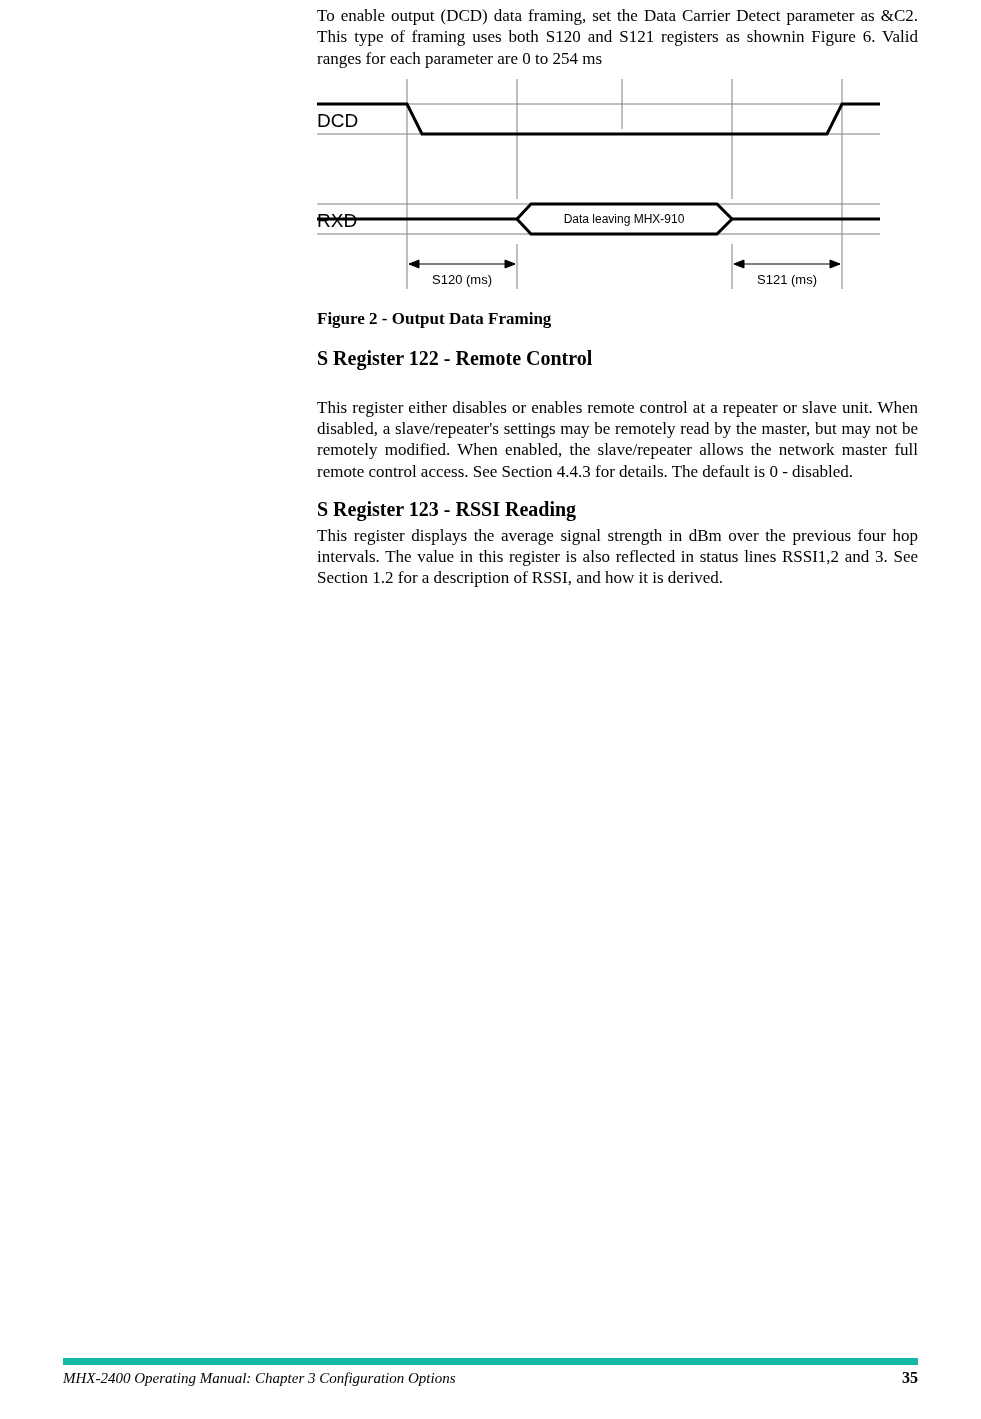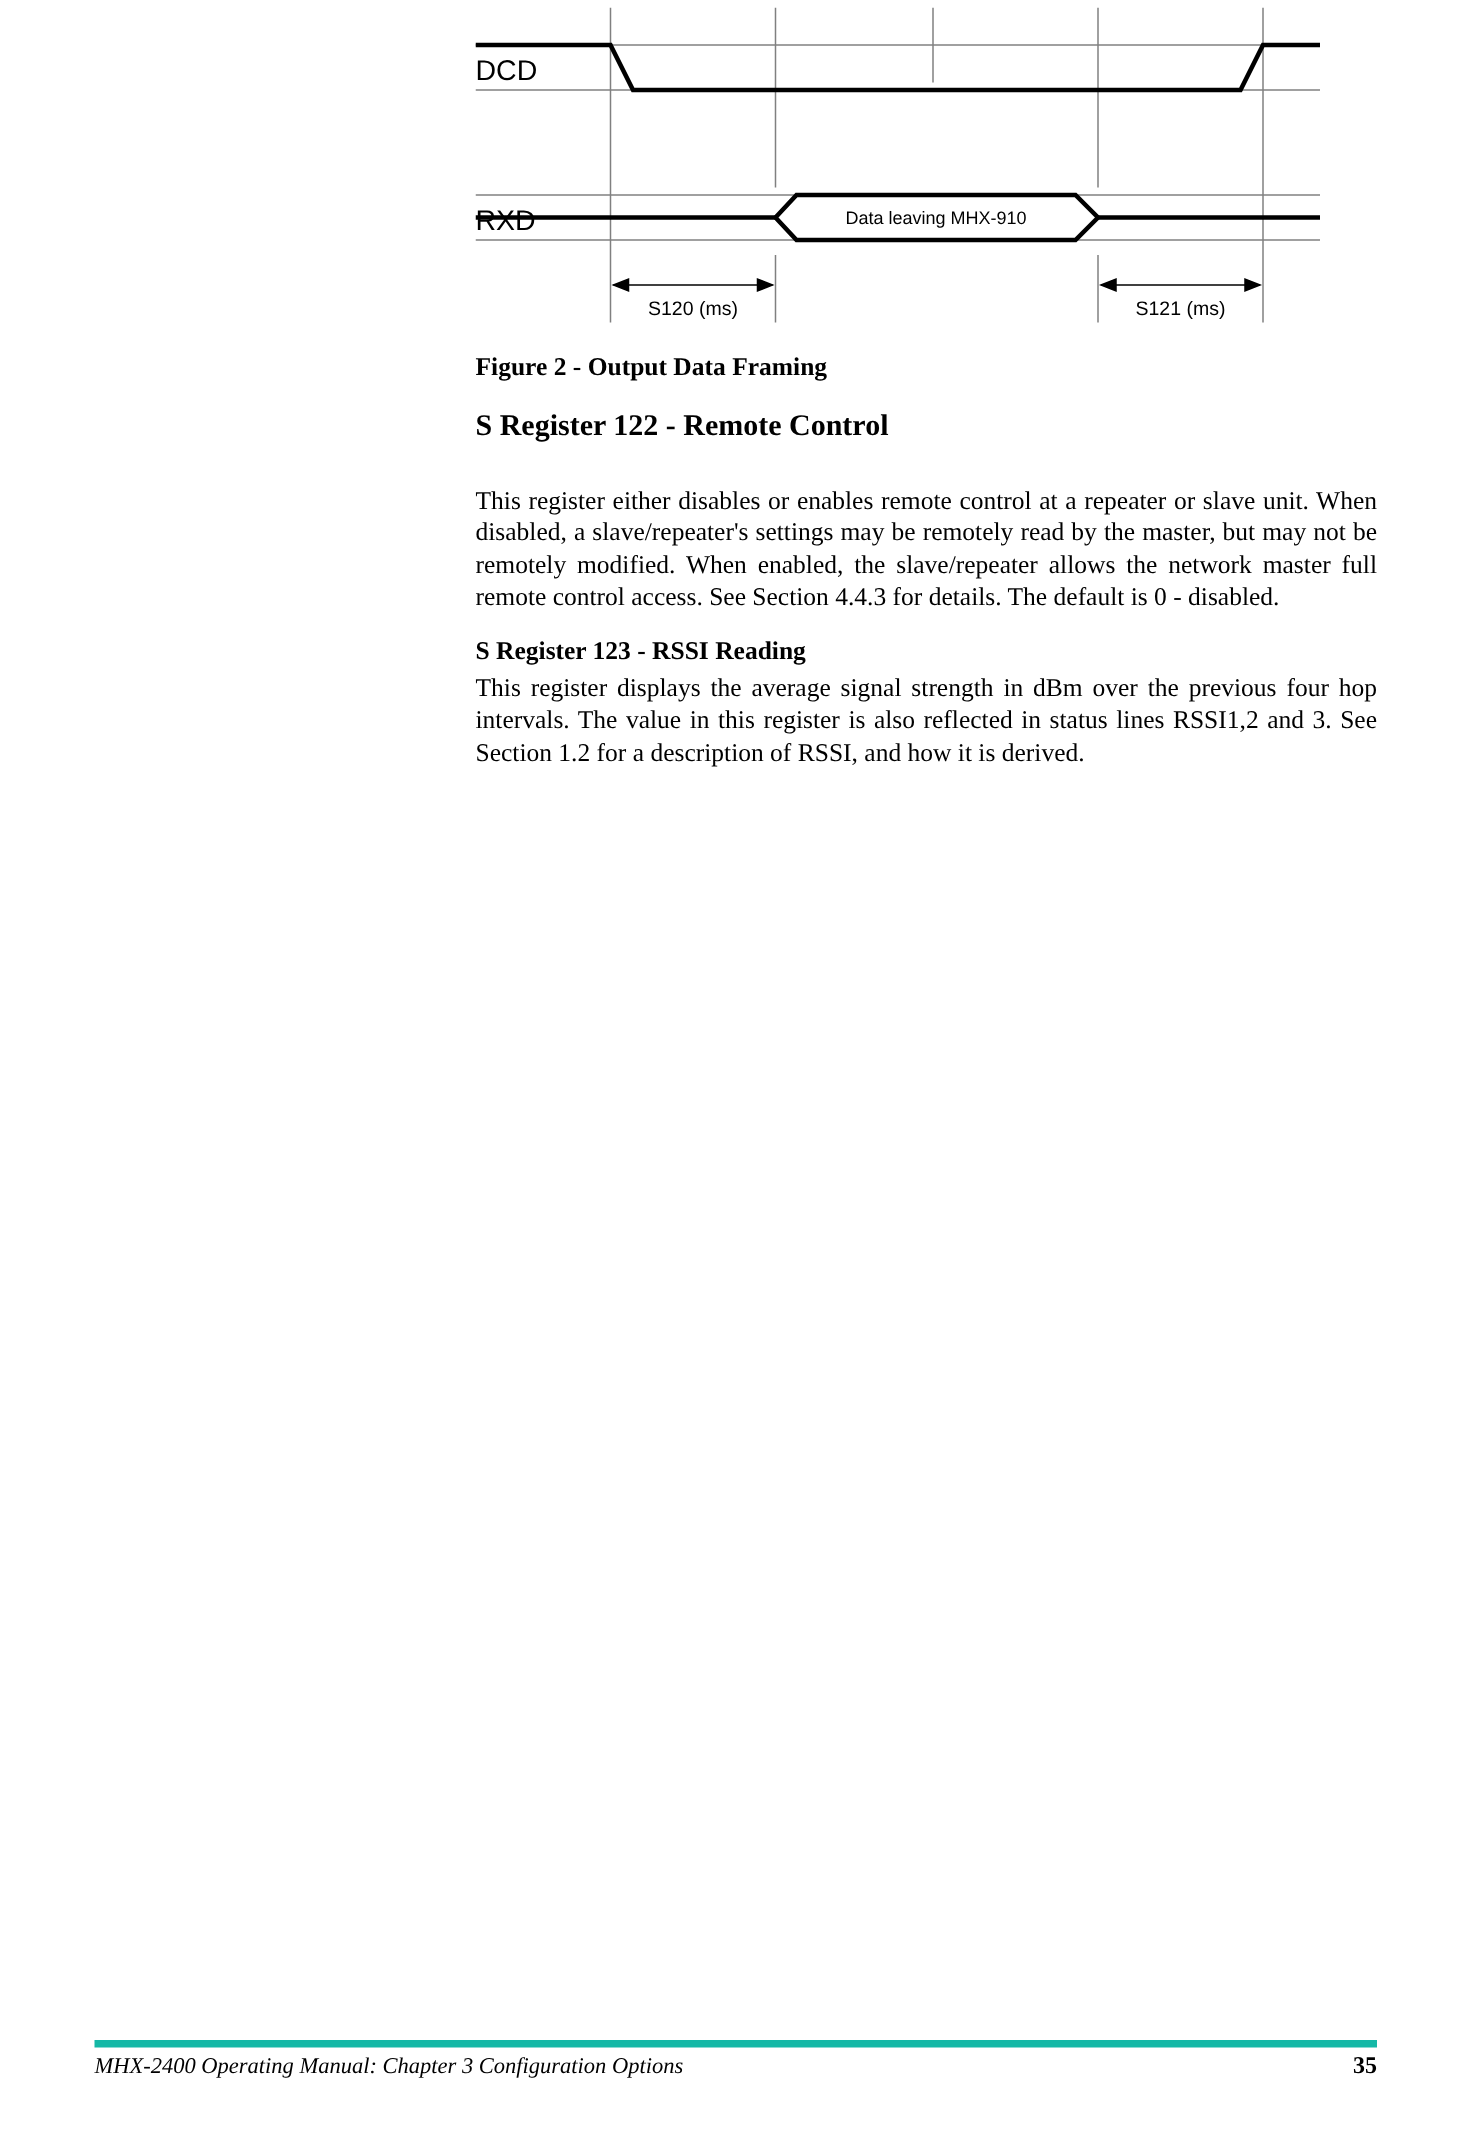--- a/index.html
+++ b/index.html
@@ -28,29 +28,29 @@
       font-weight: bold;
       margin: 10px 0 18px 0;
     }
     .section-heading {
       font-weight: bold;
       font-size: 20px;
       margin: 18px 0 27px 0;
     }
     .section-heading-2 {
       font-weight: bold;
-      font-size: 17px;
+      font-size: 20px;
       margin: 16px 0 4px 0;
     }
     .footer {
       position: absolute;
       bottom: 32px;
       left: 63px;
       right: 63px;
-      border-top: 5px solid #14b8a6;
+      border-top: 7px solid #14b8a6;
       padding-top: 4px;
       display: flex;
       justify-content: space-between;
       align-items: baseline;
     }
     .footer-left {
       font-style: italic;
       font-size: 15px;
     }
     .footer-right {
@@ -59,20 +59,21 @@
     }
     svg { display: block; }
     .sans-signal { font-family: Arial, Helvetica, sans-serif; }
     .sans-anno { font-family: Arial, Helvetica, sans-serif; font-size: 13px; }
     .sans-data { font-family: Arial, Helvetica, sans-serif; font-size: 12px; }
   </style>
 </head>
 <body>
 
 <div class="content">
+  <p class="body-text">To enable output (DCD) data framing, set the Data Carrier Detect parameter as &amp;C2.  This type of framing uses both S120 and S121 registers as shownin Figure 6.  Valid ranges for each parameter are 0 to 254 ms</p>
 
   <svg width="563" height="220" viewBox="0 0 563 220">
 
     <g stroke="#808080" stroke-width="1">
       <line x1="90" y1="0" x2="90" y2="210"></line>
       <line x1="200" y1="0" x2="200" y2="120"></line>
       <line x1="305" y1="0" x2="305" y2="50"></line>
       <line x1="415" y1="0" x2="415" y2="120"></line>
       <line x1="525" y1="0" x2="525" y2="210"></line>
       <line x1="200" y1="165" x2="200" y2="210"></line>

